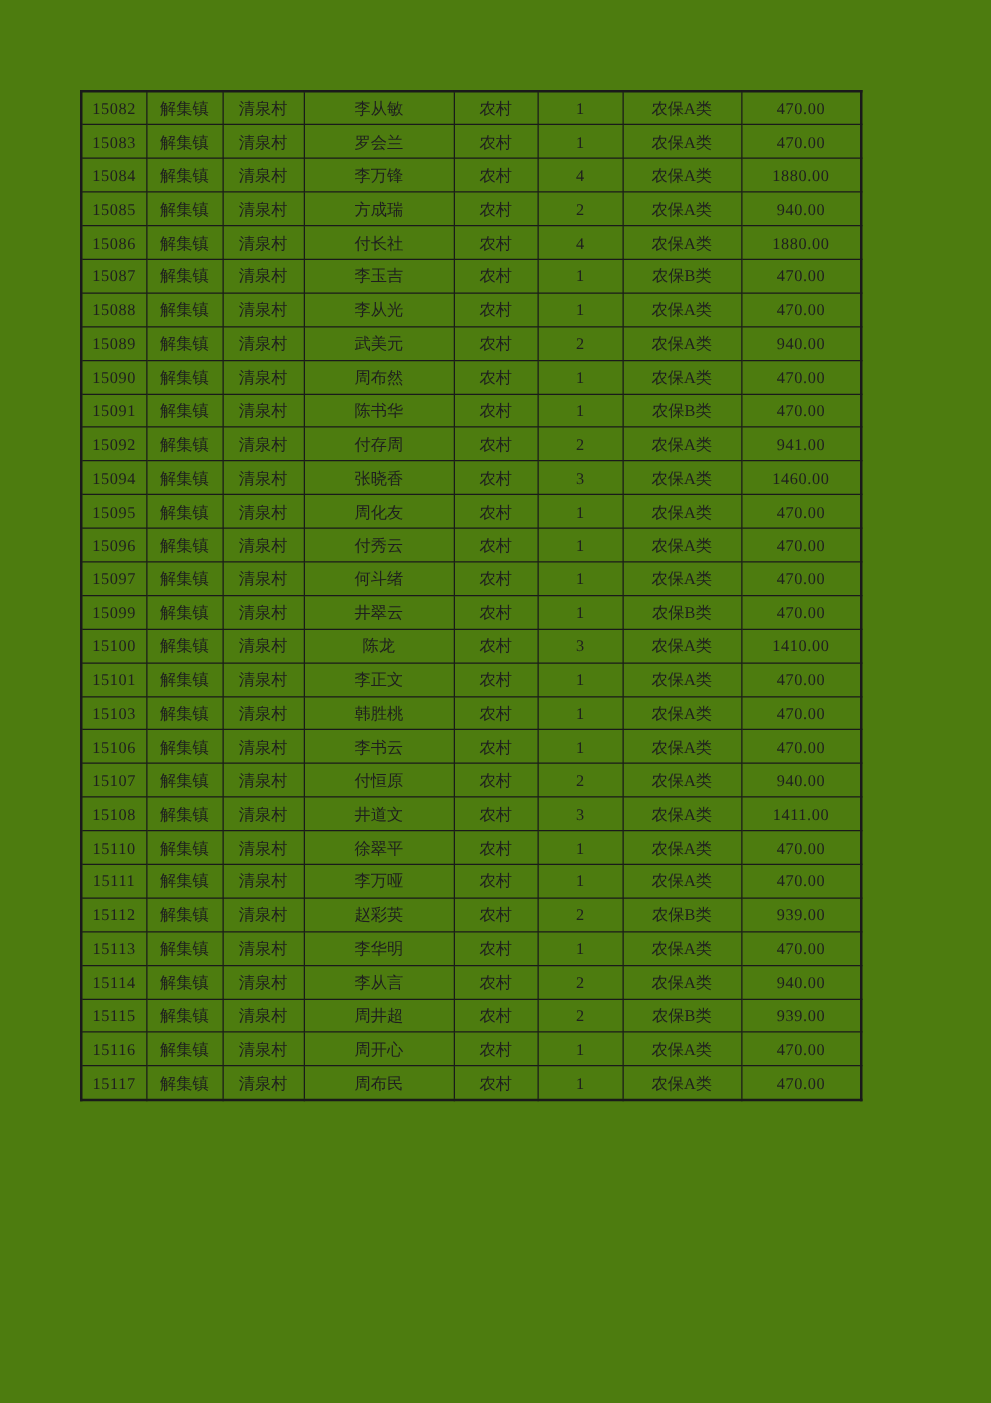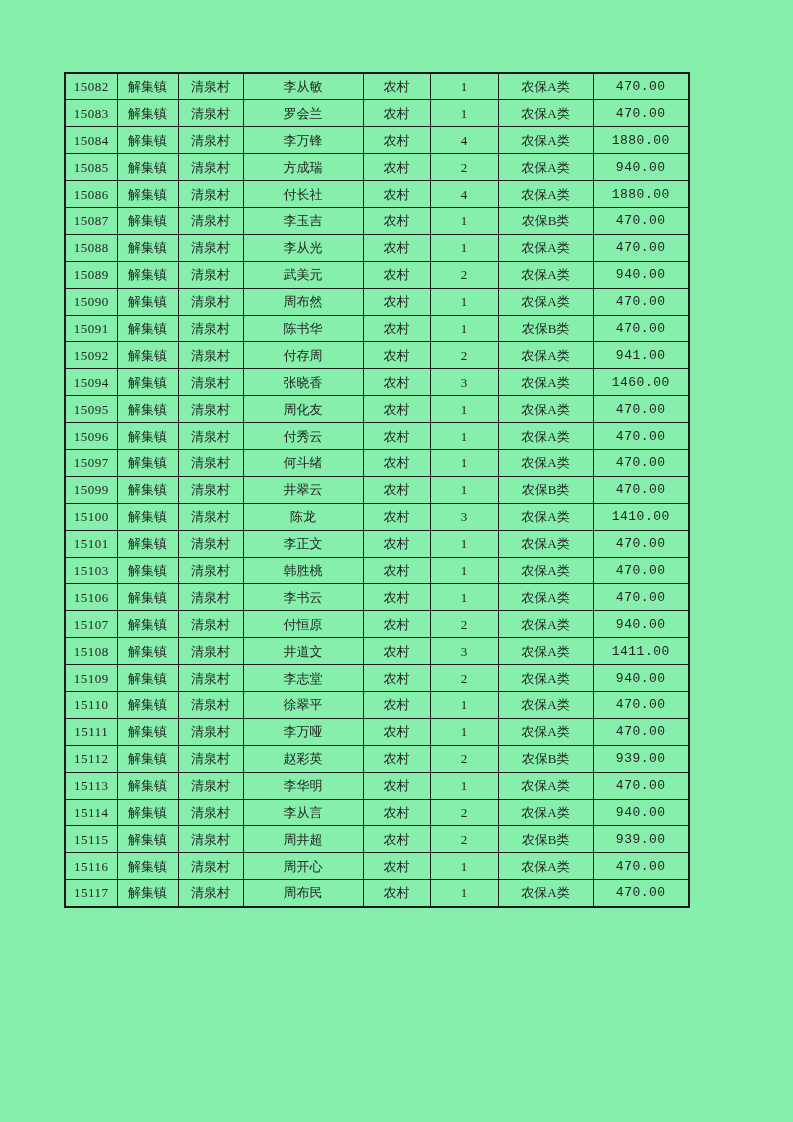--- a/index.html
+++ b/index.html
@@ -5,21 +5,21 @@
   * { margin: 0; padding: 0; box-sizing: border-box; }
   html, body {
     width: 793px;
     background: #ffffff;
     font-family: "Liberation Serif", "DejaVu Serif", serif;
   }
   .page {
     position: relative;
     width: 793px;
     height: 1122px;
-    background: #86efac;
+    background: #4d7c0f;
     overflow: hidden;
   }
   table.data-table {
     position: absolute;
     left: 64px;
     top: 72px;
     width: 624px;
     border-collapse: collapse;
     table-layout: fixed;
     border: 2px solid #1a1a1a;
@@ -30,21 +30,21 @@
     text-align: center;
     vertical-align: middle;
     font-size: 13px;
     color: #1f1f1f;
     white-space: nowrap;
     overflow: hidden;
     padding: 0 2px;
     line-height: 1;
   }
   td.col-serial-number { letter-spacing: 0.5px; }
-  td.col-amount { letter-spacing: 0.5px; font-family: Liberation Mono, monospace; }
+  td.col-amount { letter-spacing: 0.5px; }
 </style>
 </head>
 <body>
 
 <div class="page">
   <table class="data-table">
     <colgroup>
       <col style="width:52px">
       <col style="width:61px">
       <col style="width:65px">
@@ -269,30 +269,20 @@
           <td class="col-serial-number">15108</td>
           <td class="col-town">解集镇</td>
           <td class="col-village">清泉村</td>
           <td class="col-person-name">井道文</td>
           <td class="col-category">农村</td>
           <td class="col-person-count">3</td>
           <td class="col-insurance-class">农保A类</td>
           <td class="col-amount">1411.00</td>
         </tr>
         <tr>
-          <td class="col-serial-number">15109</td>
-          <td class="col-town">解集镇</td>
-          <td class="col-village">清泉村</td>
-          <td class="col-person-name">李志堂</td>
-          <td class="col-category">农村</td>
-          <td class="col-person-count">2</td>
-          <td class="col-insurance-class">农保A类</td>
-          <td class="col-amount">940.00</td>
-        </tr>
-        <tr>
           <td class="col-serial-number">15110</td>
           <td class="col-town">解集镇</td>
           <td class="col-village">清泉村</td>
           <td class="col-person-name">徐翠平</td>
           <td class="col-category">农村</td>
           <td class="col-person-count">1</td>
           <td class="col-insurance-class">农保A类</td>
           <td class="col-amount">470.00</td>
         </tr>
         <tr>

